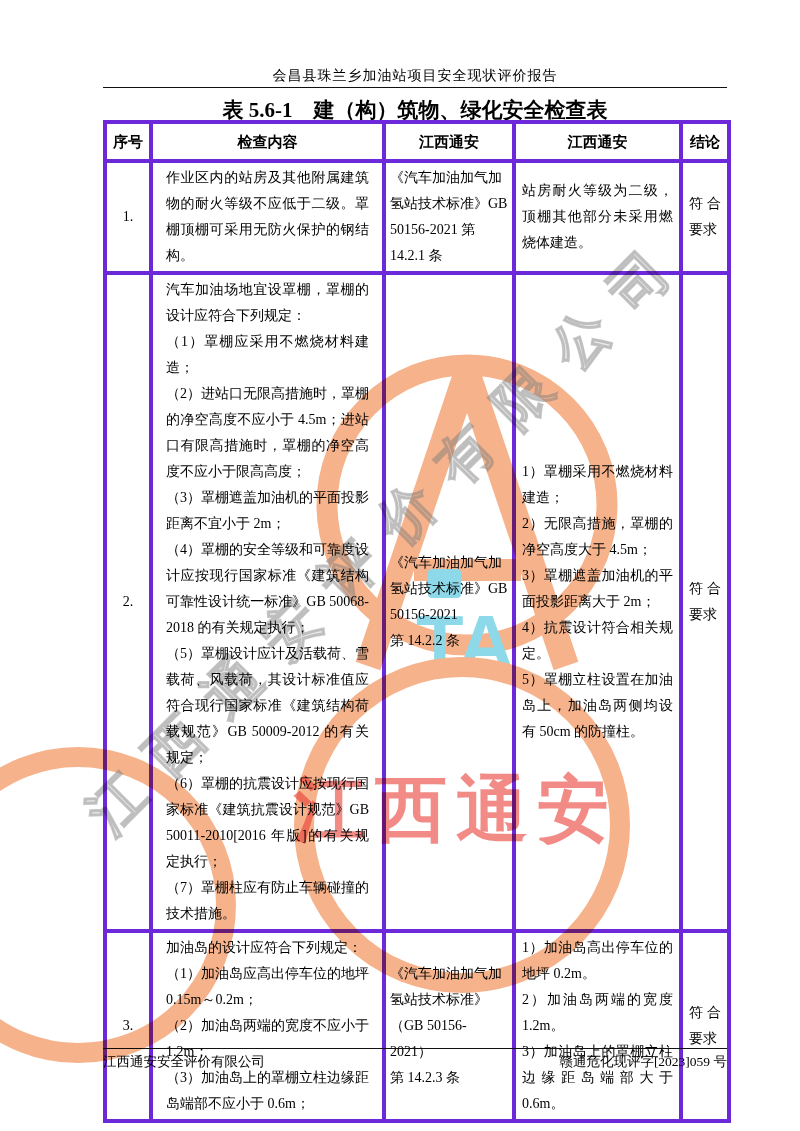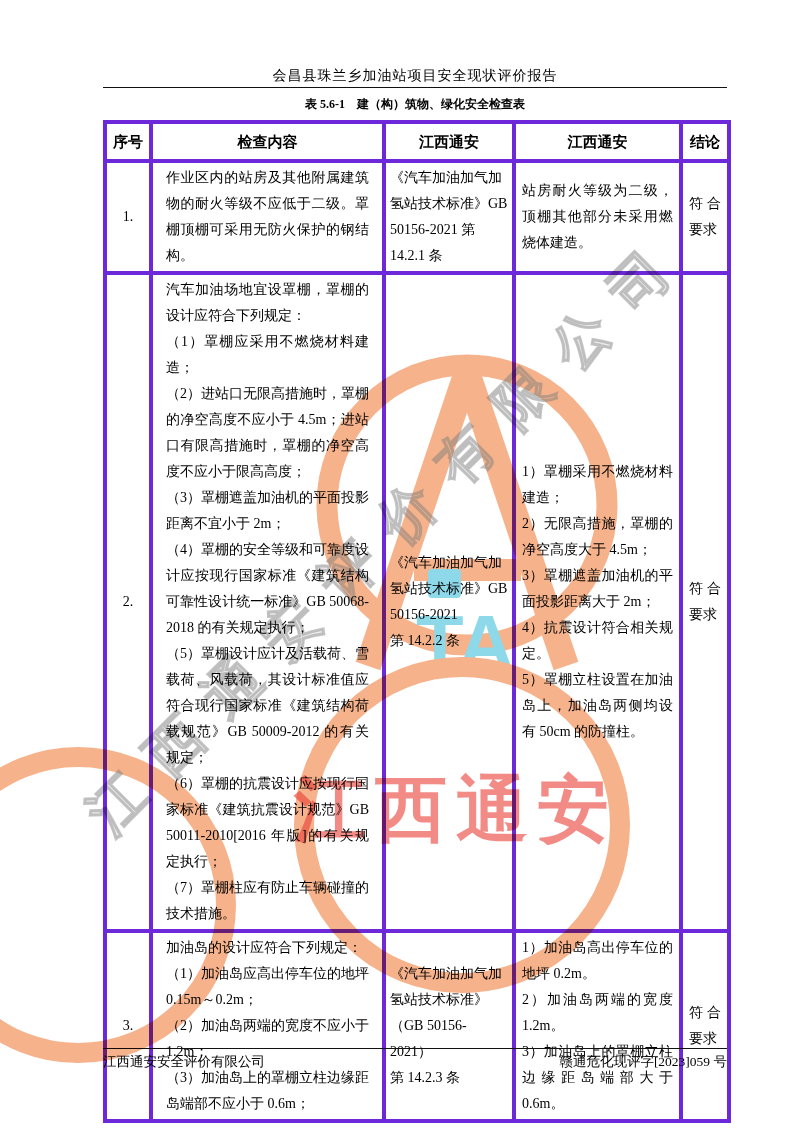--- a/index.html
+++ b/index.html
@@ -15,21 +15,21 @@
   .doc-header{
     position:absolute;left:103px;top:67px;width:624px;
     text-align:center;font-size:14px;letter-spacing:1px;
   }
   .header-rule{
     position:absolute;left:103px;top:87px;width:624px;height:0;
     border-top:1.6px solid #111;
   }
   .table-caption{
     position:absolute;left:103px;top:96px;width:624px;
-    text-align:center;font-size:12px;font-weight:bold;
+    text-align:center;font-size:21px;font-weight:bold;
     white-space:pre;
   }
   
   table.check-table{
     position:absolute;left:103px;top:120px;width:624px;
     border-collapse:collapse;table-layout:fixed;
     border:2px solid #000;
   }
   .check-table th,.check-table td{
     border:4px solid #6d28d9;

